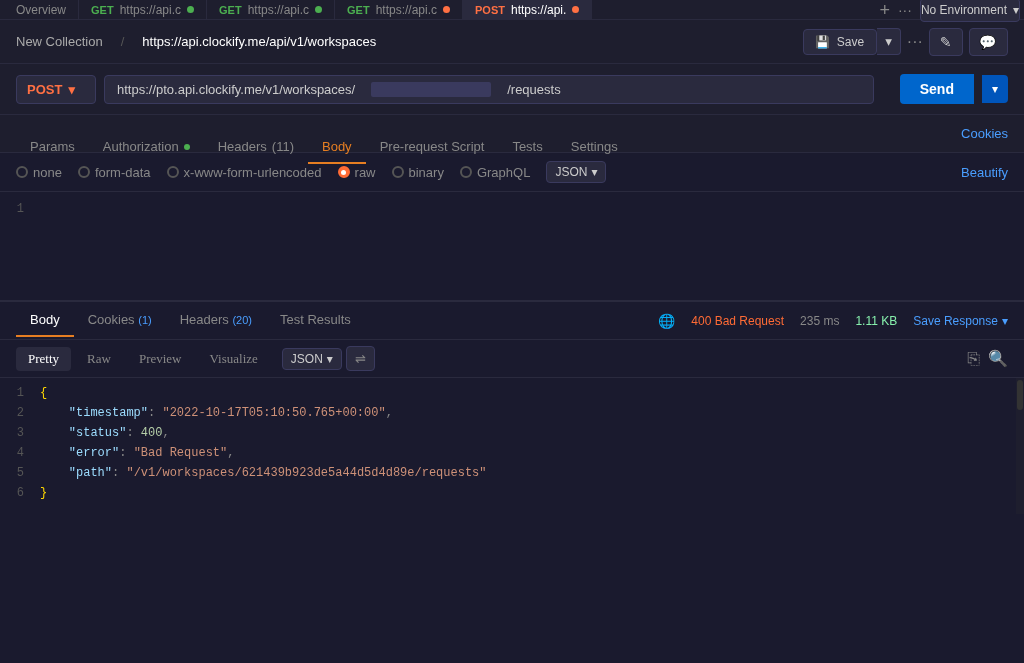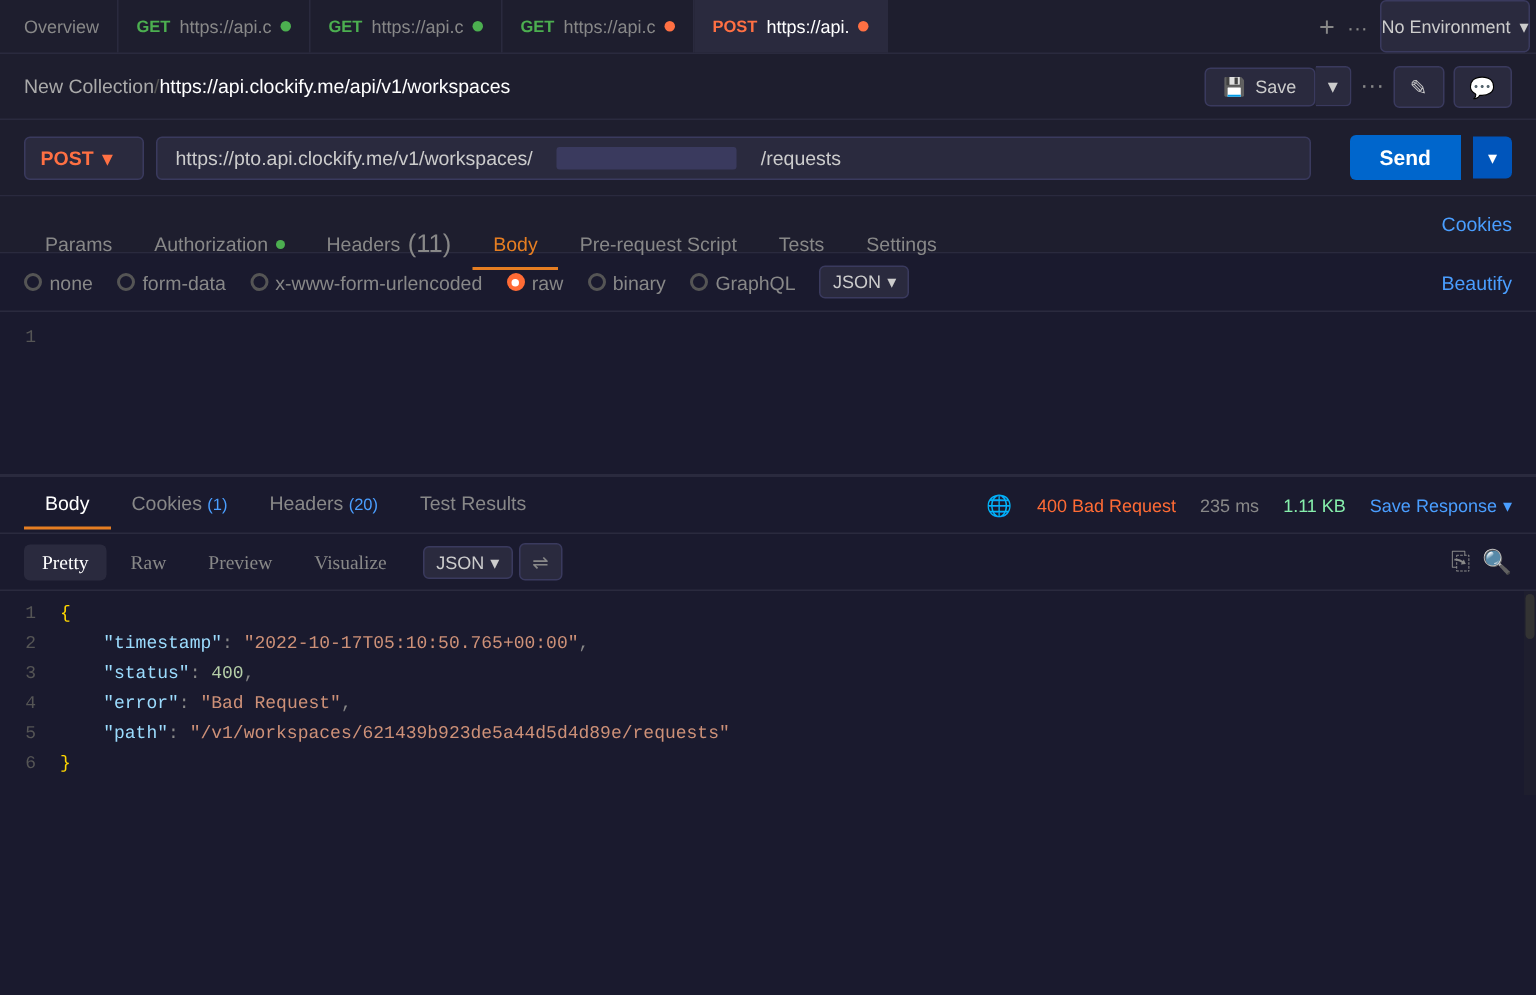--- a/index.html
+++ b/index.html
@@ -10,21 +10,22 @@
       font-size: 13px;
       width: 1024px;
       height: 663px;
       overflow: hidden;
     }
 
     
     .tab-bar {
       background: #1e1e2e;
       display: flex;
-      height: 36px;
+      align-items: center;
+      height: 20px;
       border-bottom: 1px solid #2a2a3e;
       padding: 0 4px;
     }
     .tab {
       display: flex;
       align-items: center;
       padding: 0 12px;
       height: 100%;
       font-size: 12px;
       color: #888;
@@ -92,21 +93,21 @@
       display: flex;
       align-items: center;
       height: 44px;
       padding: 0 16px;
       border-bottom: 1px solid #2a2a3e;
       gap: 8px;
     }
     .breadcrumb {
       display: flex;
       align-items: flex-end;
-      gap: 0;
+      gap: 18px;
       color: #888;
       font-size: 13px;
     }
     .breadcrumb .collection {
       color: #aaa;
     }
     .breadcrumb .separator {
       color: #555;
     }
     .breadcrumb .current {
@@ -239,21 +240,21 @@
       display: flex;
       align-items: center;
       gap: 5px;
       margin-top: 28px;
     }
     .nav-tab.active {
       color: #e67e22;
       border-bottom-color: #e67e22;
     }
     .nav-tab-badge {
-      font-size: 17px;
+      font-size: 13px;
       color: #888;
     }
     .nav-tab-dot {
       width: 6px;
       height: 6px;
       border-radius: 50%;
       background: #4caf50;
     }
     .nav-right {
       margin-left: auto;

